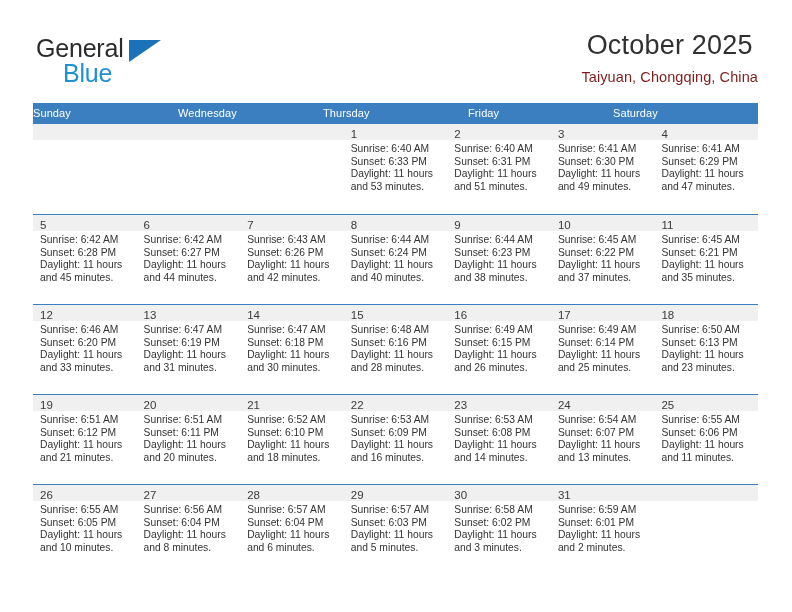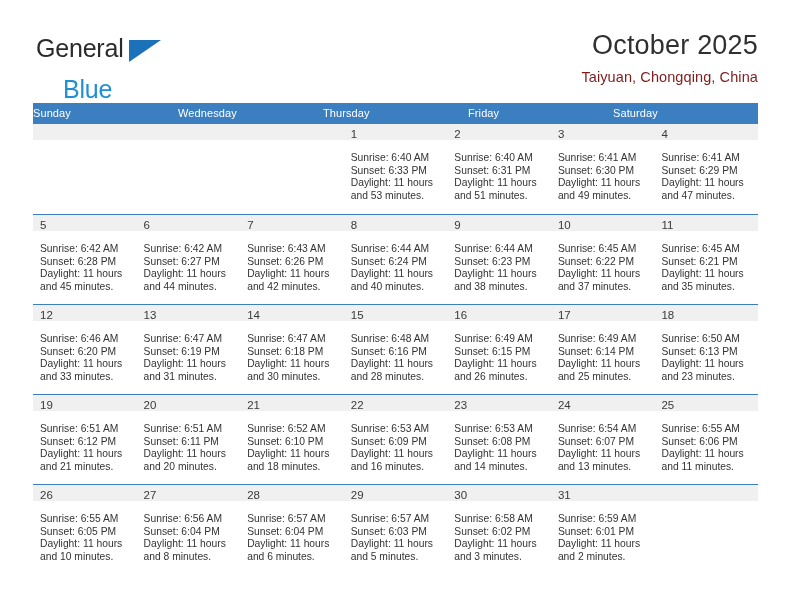--- a/index.html
+++ b/index.html
@@ -51,28 +51,27 @@
     border-bottom: 22px solid transparent;
   }
   .logo-blue {
     position: absolute;
     left: 30px;
     top: 25px;
     font-size: 25px;
     color: #1f8fd6;
     letter-spacing: -0.2px;
     line-height: 28px;
-    margin-top: 16px;
   }
 
   .title-block {
     position: absolute;
     right: 0;
     top: 0;
-    text-align: right;
+    text-align: center;
   }
   .cal-title {
     font-size: 27px;
     color: #303030;
     font-weight: normal;
     line-height: 34px;
     letter-spacing: 0.2px;
   }
   .cal-sub {
     font-size: 14.5px;
@@ -122,21 +121,21 @@
     height: 16px;
     background: #f0f0f0;
     padding-left: 7px;
   }
   .cell .daynum {
     font-size: 11.5px;
     color: #3a3a3a;
     line-height: 16px;
   }
   .cell .detail {
-    padding: 12px 6px 0 7px;
+    padding: 3px 6px 0 7px;
     font-size: 10.3px;
     line-height: 12.6px;
     color: #333333;
     white-space: pre-line;
   }
 </style>
 </head>
 <body>
 
 <div class="page">

